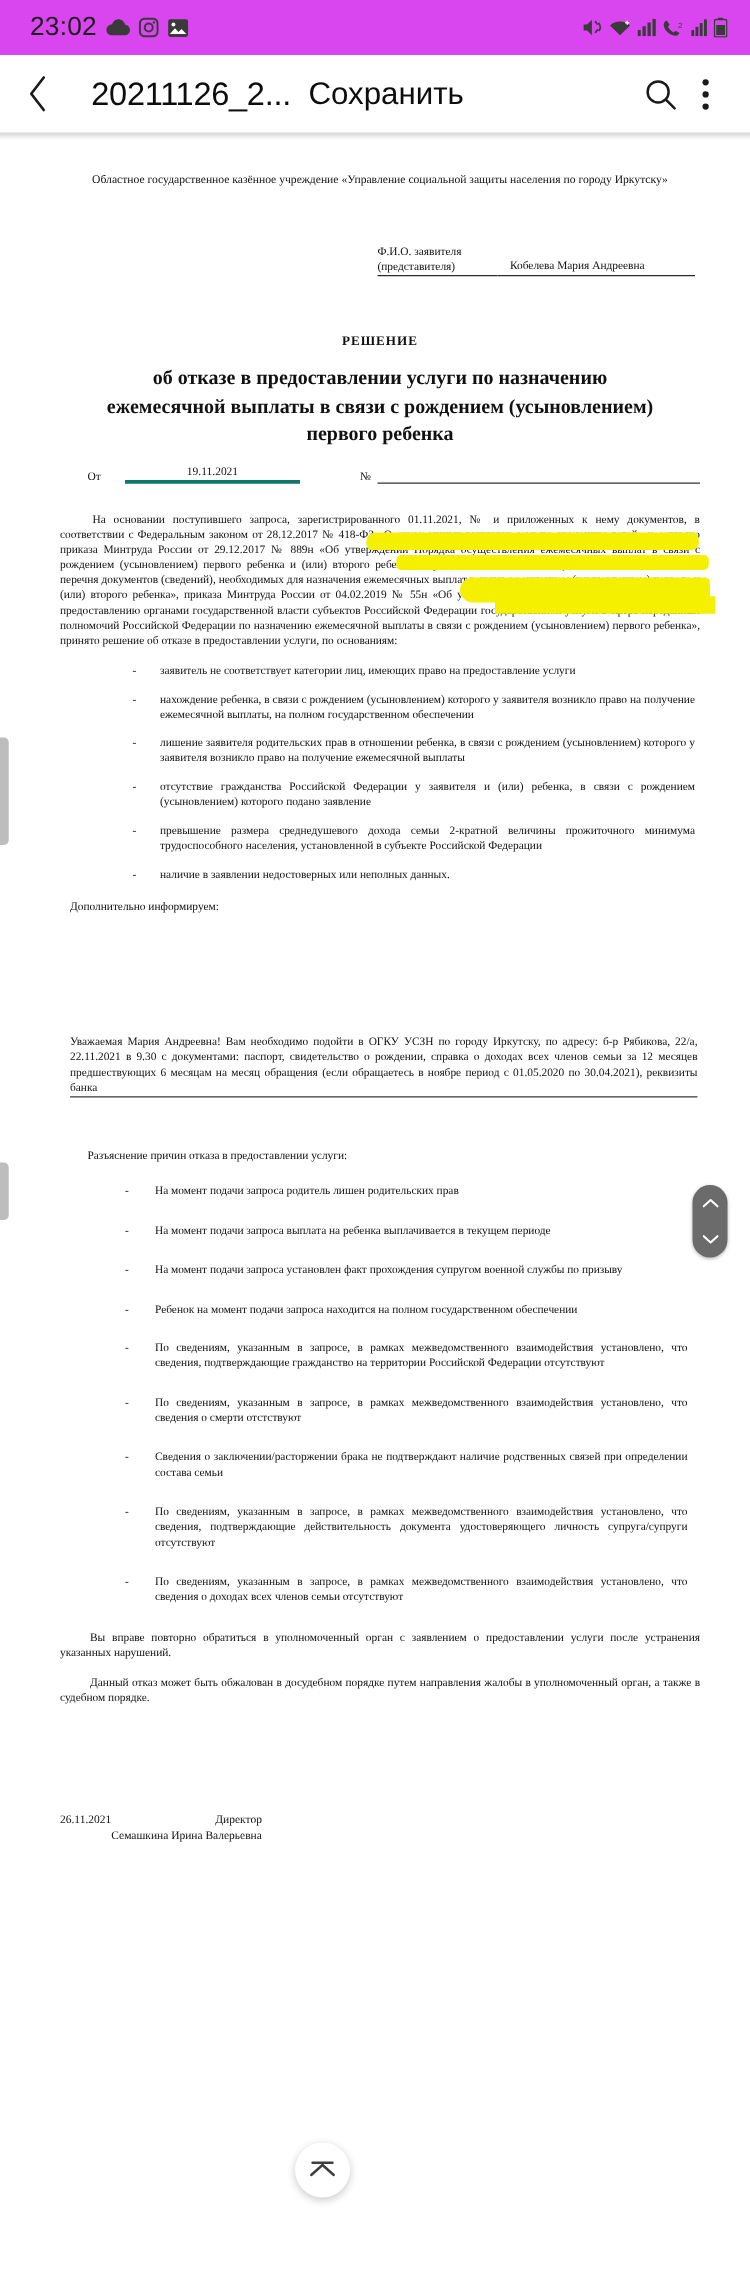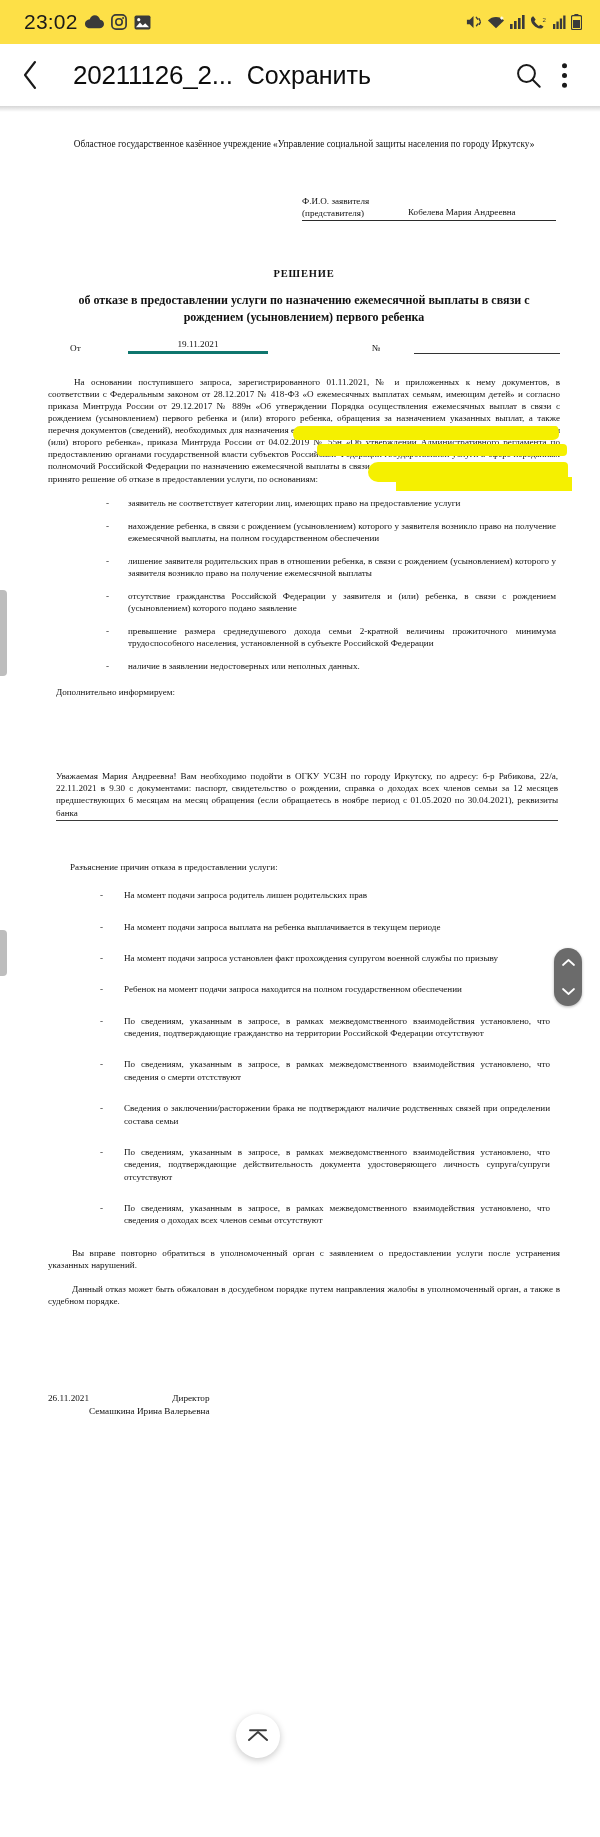--- a/index.html
+++ b/index.html
@@ -12,21 +12,21 @@
     font-family: "Liberation Serif", serif;
     width: 600px; height: 1837px;
     position: relative;
     overflow: hidden;
   }
 
   
   .statusbar {
     height: 44px;
     width: 600px;
-    background: #fde047;
+    background: #d946ef;
     display: flex;
     align-items: center;
     padding: 0 18px 0 24px;
     font-family: "Liberation Sans", sans-serif;
   }
   .sb-left { display: flex; align-items: center; gap: 7px; }
   .sb-clock { font-size: 21px; color: #1a1a1a; letter-spacing: .2px; font-family: "Liberation Sans", sans-serif; }
   .sb-spacer { flex: 1; }
   .sb-right { display: flex; align-items: center; gap: 5px; }
   .sb-ico { display: inline-flex; align-items: center; justify-content: center; }
@@ -117,34 +117,33 @@
   .title-main {
     text-align: center;
     font-weight: bold;
     font-size: 10.5px;
     letter-spacing: .8px;
     margin-bottom: 12px;
   }
   .title-sub {
     text-align: center;
     font-weight: bold;
-    font-size: 12px;
+    font-size: 16px;
     line-height: 1.38;
     padding: 0 26px;
     margin-bottom: 12px;
   }
 
   .dateline {
     display: flex;
     align-items: flex-end;
     font-size: 9.2px;
     margin-bottom: 22px;
     padding-left: 22px;
     position: relative;
-    gap: 28px;
   }
   .dl-ot { width: 30px; }
   .dl-date {
     border-bottom: 3px solid #0f766e;
     width: 140px;
     text-align: center;
     padding-bottom: 1px;
   }
   .dl-gap { width: 48px; }
   .dl-no { width: 14px; }
@@ -171,21 +170,21 @@
   }
   ul.grounds li:before {
     content: "-";
     position: absolute;
     left: 0; top: 0;
   }
 
   .addl { margin-top: 14px; padding-left: 8px; }
 
   .highlight-box {
-    margin-top: 72px;
+    margin-top: 96px;
     padding: 0 2px 0 8px;
   }
   .highlight-box p {
     margin: 0;
     text-align: justify;
     line-height: 1.36;
     border-bottom: 1px solid #3a3a3a;
     padding-bottom: 1px;
   }
 

